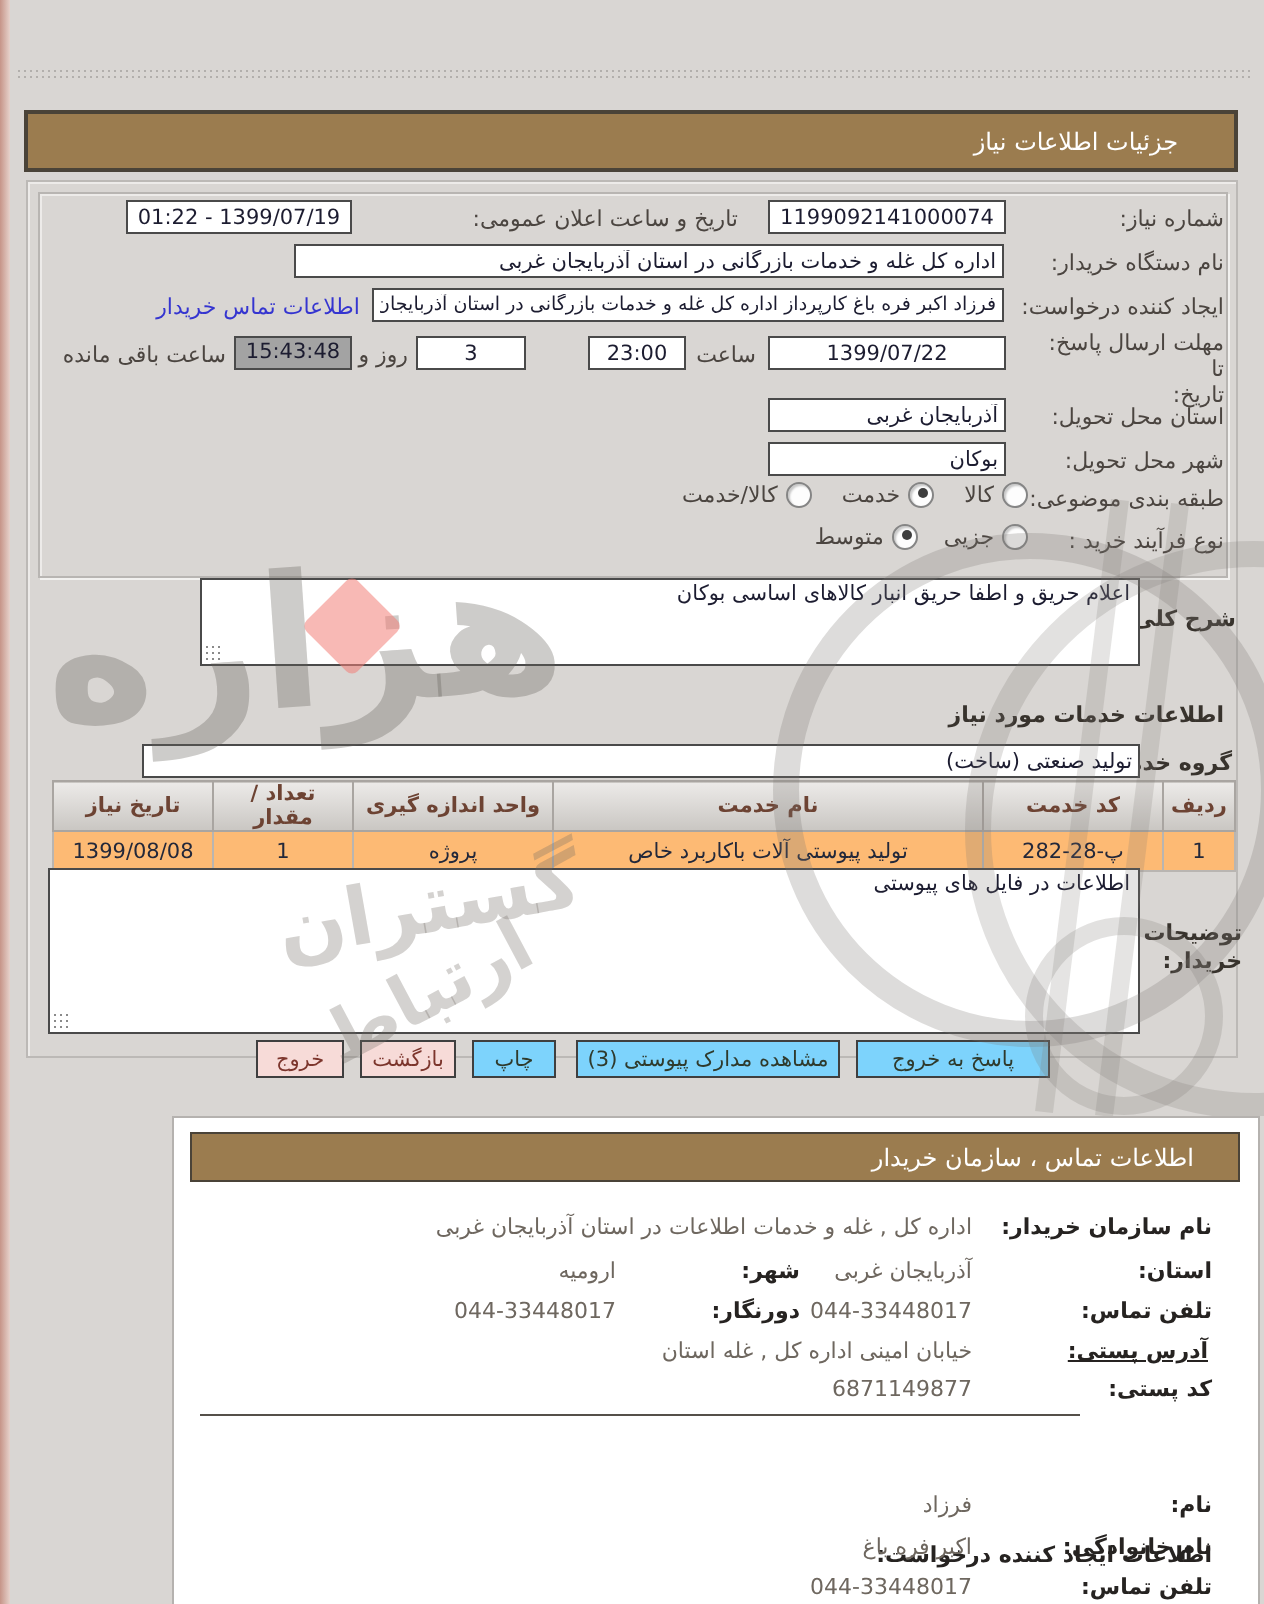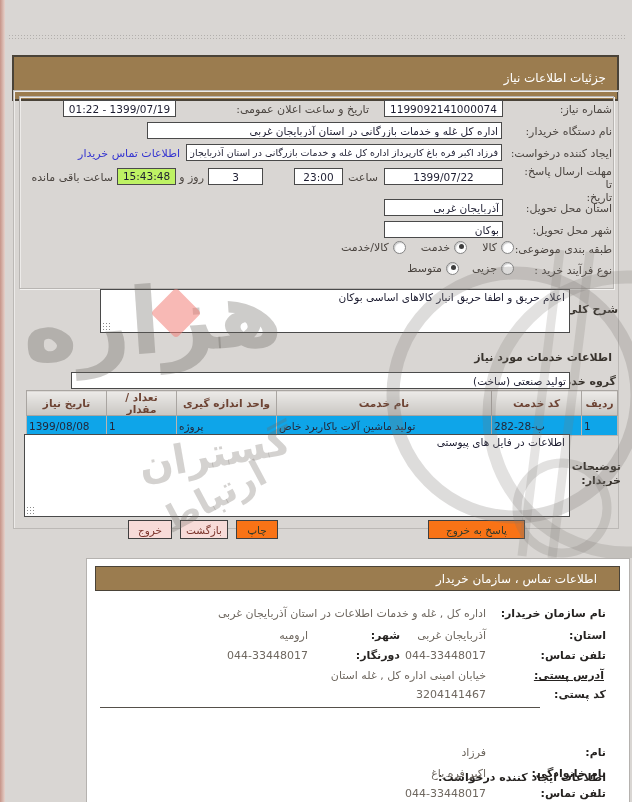--- a/index.html
+++ b/index.html
@@ -14,65 +14,65 @@
         background-image:radial-gradient(#b2afac 34%,transparent 36%);background-size:3px 3px;}
   .bar{position:absolute;background:#9b7c4f;border:2px solid #4a4338;color:#fff;
         display:flex;align-items:center;font-size:12px;box-sizing:border-box;}
   .panel1{position:absolute;left:13px;right:13px;top:90px;height:437px;
         border:1px solid #bcb9b6;box-shadow:inset 1px 1px 0 #edebe9;}
   .fieldset1{position:absolute;left:19px;right:18px;top:96px;height:191px;
         border:1px solid #b8b5b2;box-shadow:inset 1px 1px 0 #edebe9,1px 1px 0 #f2f1ef;}
   .inp{position:absolute;background:#fff;border:1px solid #4a4a4a;font-family:inherit;
         font-size:10.5px;color:#1c1c30;height:17px;padding:0 3px;box-sizing:border-box;direction:rtl;}
   .center{text-align:center;}
-  .hl{background:#bef264;}
+  .hl{background:#a3a3a3;}
   .link{color:#3535d0;cursor:pointer;}
   .ta{position:absolute;background:#fff;border:1px solid #4a4a4a;font-family:inherit;
         font-size:10.5px;color:#1c1c30;resize:none;padding:1px 4px;box-sizing:border-box;overflow:hidden;}
   .grip{position:absolute;width:9px;height:9px;
         background-image:radial-gradient(#8a8a8a 30%,transparent 34%);background-size:3px 3px;}
   .optgroup{position:absolute;display:flex;align-items:center;gap:15px;}
   .opt{display:flex;align-items:center;gap:4px;}
   .radio{width:11px;height:11px;border-radius:50%;border:1px solid #858585;background:#fdfdfd;
         box-shadow:inset 1px 1px 1px #c9c9c9;position:relative;display:inline-block;flex:0 0 auto;}
   .radio.checked::after{content:"";position:absolute;right:2px;top:2px;width:5px;height:5px;
         border-radius:50%;background:#3d3d3d;}
   .checkbox{width:11px;height:11px;border:1px solid #858585;background:#fdfdfd;display:inline-block;
         box-shadow:inset 1px 1px 1px #cfcfcf;flex:0 0 auto;}
   .small{font-size:10px;}
   table.svc{position:absolute;right:14px;top:390px;width:591px;border-collapse:collapse;
         font-size:10.5px;table-layout:fixed;}
   .svc th{background:linear-gradient(#eceae8,#c9c6c2);color:#6d4333;font-weight:bold;
         border:1px solid #a9a5a1;height:19px;padding:0 2px;overflow:hidden;}
-  .svc td{background:#0ea5e9;color:#23283a;text-align:left;border:1px solid #b9b5b1;
+  .svc td{background:#fdba74;color:#23283a;text-align:center;border:1px solid #b9b5b1;
         height:19px;padding:0 2px;overflow:hidden;}
   .btn{position:absolute;height:19px;border:1px solid #3f3f3f;font-family:inherit;font-size:10.5px;
         display:flex;align-items:center;justify-content:center;box-sizing:border-box;cursor:pointer;white-space:nowrap;overflow:hidden;}
-  .btn.green{background:#f97316;color:#2f3a2c;}
+  .btn.green{background:#7dd3fc;color:#2f3a2c;}
   .btn.pink{background:#f7dbd8;color:#7c352c;}
   .panel2{position:absolute;left:86px;right:2px;top:558px;height:250px;background:#fff;
         border:1px solid #b5b2af;box-sizing:border-box;}
   .p2lbl{position:absolute;font-weight:bold;color:#262321;white-space:nowrap;}
   .p2val{position:absolute;color:#6e675f;white-space:nowrap;}
   .p2rule{position:absolute;border-top:1px solid #55504a;height:0;}
   .wm{position:absolute;left:0;top:0;width:632px;height:558px;overflow:hidden;
         pointer-events:none;z-index:60;}
   .wm-word{position:absolute;font-weight:bold;white-space:nowrap;}
   .wm-diamond{position:absolute;left:158px;top:295px;width:36px;height:36px;border-radius:4px;
         transform:rotate(45deg);background:rgba(243,128,120,0.55);}
 </style>
 </head>
 <body>
 
 <div class="page">
 
   <div class="left-strip"></div>
   <div class="dotted"></div>
 
-  <div class="bar" style="left:12px;width:607px;top:55px;height:46px;padding-right:11px;">
+  <div class="bar" style="left:12px;width:607px;top:55px;height:31px;padding-right:28px;">
     <span>جزئیات اطلاعات نیاز</span>
   </div>
 
   <div class="panel1"></div>
   <div class="fieldset1"></div>
 
   <span class="abs" style="right:20px;top:103px;margin-left:43px;">شماره نیاز:</span>
   <input class="inp center" style="right: 129px; width: 119px; top: 100px;" readonly="" value="1199092141000074">
   <span class="abs" style="right:263px;top:103px;">تاریخ و ساعت اعلان عمومی:</span>
   <input class="inp center" style="right: 456px; width: 113px; top: 100px;" readonly="" value="1399/07/19 - 01:22">
@@ -149,33 +149,34 @@
       <th>ردیف</th>
       <th>کد خدمت</th>
       <th>نام خدمت</th>
       <th>واحد اندازه گیری</th>
       <th>تعداد / مقدار</th>
       <th>تاریخ نیاز</th>
     </tr>
     <tr>
       <td>1</td>
       <td>پ-28-282</td>
-      <td>تولید ماشین آلات باکاربرد خاص</td>
+      <td>تولید پیوستی آلات باکاربرد خاص</td>
       <td>پروژه</td>
       <td>1</td>
       <td>1399/08/08</td>
     </tr>
   </tbody>
     </table>
 
   <textarea class="ta" style="right: 62px; width: 546px; top: 434px; height: 83px;" readonly="">اطلاعات در فایل های پیوستی</textarea>
   <span class="grip" style="left:26px;top:506px;"></span>
   <span class="abs b wrap" style="right:11px;top:460px;width:66px;text-align:right;line-height:14px;">توضیحات خریدار:</span>
 
   <button class="btn green" style="right:107px;width:97px;top:520px;">پاسخ به خروج</button>
+  <button class="btn green" style="right:212px;width:132px;top:520px;">مشاهده مدارک پیوستی (3)</button>
   <button class="btn green" style="right:354px;width:42px;top:520px;">چاپ</button>
   <button class="btn pink" style="right:404px;width:48px;top:520px;">بازگشت</button>
   <button class="btn pink" style="right:460px;width:44px;top:520px;">خروج</button>
 
   <div class="panel2"></div>
   <div class="bar" style="right:12px;width:525px;top:566px;height:25px;padding-right:22px;border-width:1px;">
     <span>اطلاعات تماس ، سازمان خریدار</span>
   </div>
 
   <span class="p2lbl" style="right:26px;top:607px;">نام سازمان خریدار:</span>
@@ -188,21 +189,21 @@
 
   <span class="p2lbl" style="right:26px;top:649px;">تلفن تماس:</span>
   <span class="p2val" style="right:146px;top:649px;">044-33448017</span>
   <span class="p2lbl" style="right:232px;top:649px;">دورنگار:</span>
   <span class="p2val" style="right:324px;top:649px;">044-33448017</span>
 
   <span class="p2lbl" style="right:28px;top:669px;text-decoration:underline;">آدرس پستی:</span>
   <span class="p2val" style="right:146px;top:669px;">خیابان امینی اداره کل , غله استان</span>
 
   <span class="p2lbl" style="right:26px;top:688px;">کد پستی:</span>
-  <span class="p2val" style="right:146px;top:688px;">3204141467</span>
+  <span class="p2val" style="right:146px;top:688px;">6871149877</span>
 
   <div class="p2rule" style="right:92px;width:440px;top:707px;"></div>
 
   <span class="p2lbl" style="right:26px;top:727px;margin-top:44px;">اطلاعات ایجاد کننده درخواست:</span>
 
   <span class="p2lbl" style="right:26px;top:746px;">نام:</span>
   <span class="p2val" style="right:146px;top:746px;">فرزاد</span>
 
   <span class="p2lbl" style="right:26px;top:767px;">نام خانوادگی:</span>
   <span class="p2val" style="right:146px;top:767px;">اکبر فره باغ</span>

